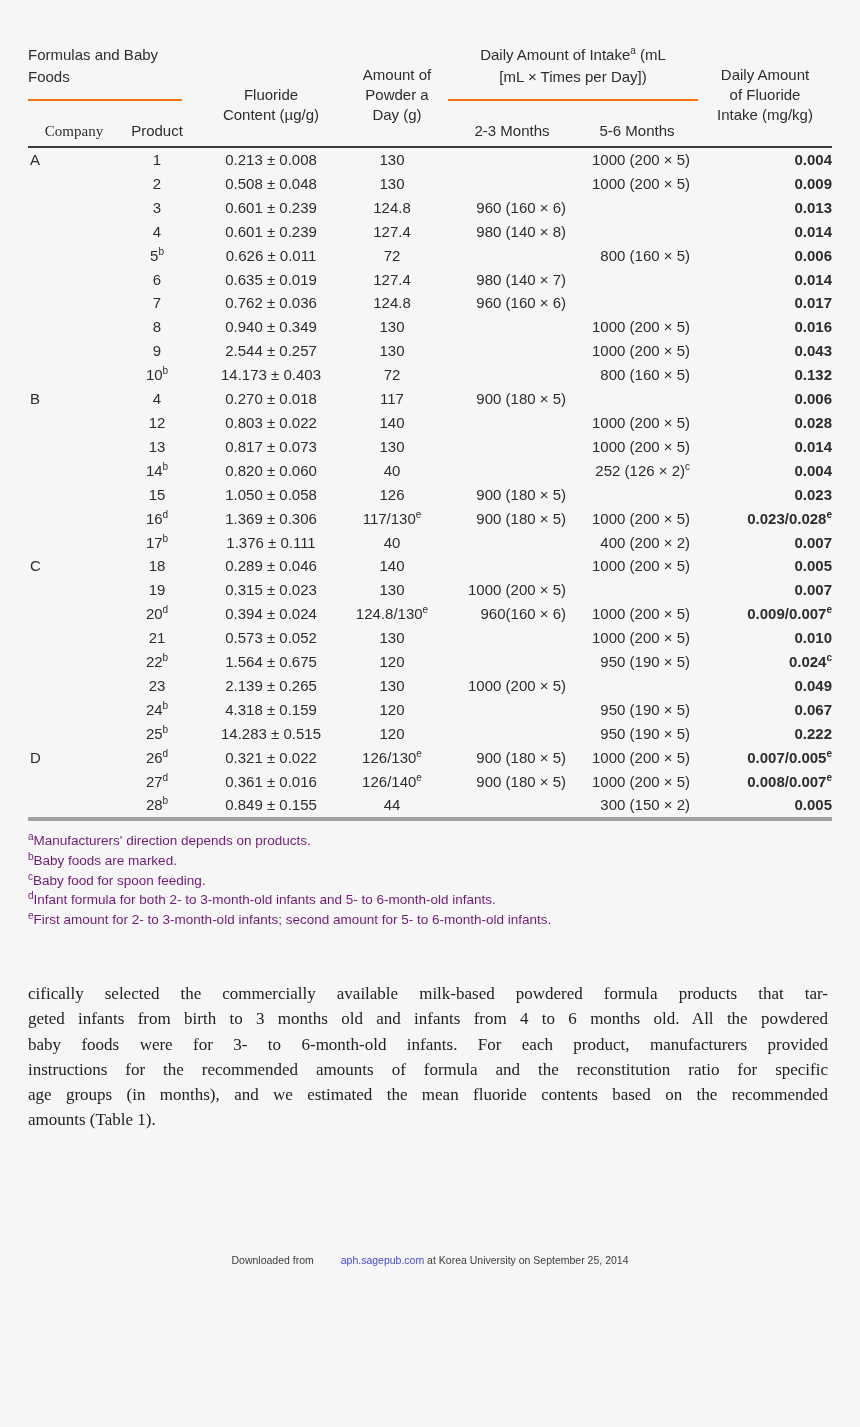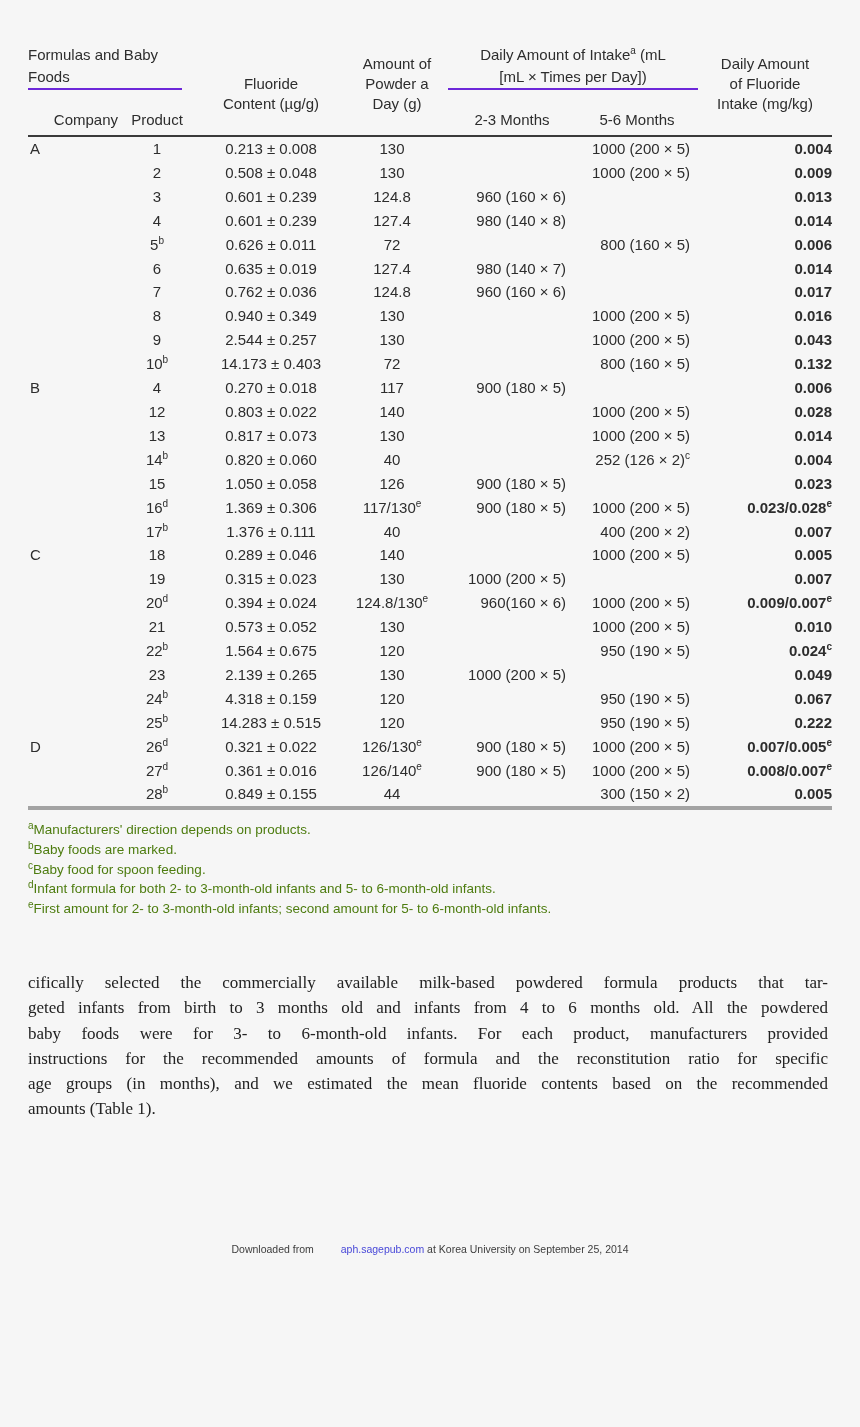--- a/index.html
+++ b/index.html
@@ -20,44 +20,45 @@
     table-layout: fixed;
     font-size: 15px;
     color: #2d2d2d;
   }
   col.w0{width:90px} col.w1{width:78px} col.w2{width:150px}
   col.w3{width:102px} col.w4{width:128px} col.w5{width:122px} col.w6{width:134px}
 
   thead th { font-weight: normal; padding:0; }
   th.group { vertical-align: top; }
   .group-underline {
-    border-bottom: 2px solid #6d28d9;
+    border-bottom: 2px solid #f97316;
+    padding-bottom: 11px;
     line-height: 22px;
   }
   .gu-left  { text-align: left; margin-right: 14px; }
   .gu-right { text-align: center; }
   th.stack { vertical-align: bottom; text-align: center; line-height: 20px; padding-bottom: 21px; }
   th.sub   { vertical-align: bottom; line-height: 20px; padding: 20px 0 5px 0; text-align: center; }
-  th.sub.first { text-align: right; padding-left: 2px; }
+  th.sub.first { text-align: center; padding-left: 2px; font-family: Liberation Serif, serif; }
 
   tbody tr:first-child td { border-top: 2px solid #3a3a3a; }
   tbody tr:last-child  td { border-bottom: 4px solid #a3a3a3; }
   tbody td { padding: 0; line-height: 23.9px; height: 23.9px; white-space: nowrap; }
   td.c0 { text-align: left; padding-left: 2px; }
   td.c1 { text-align: center; }
   td.c2 { text-align: center; }
   td.c3 { text-align: center; padding-right: 10px; }
   td.c4 { text-align: right; padding-right: 10px; }
   td.c5 { text-align: right; padding-right: 8px; }
   td.c6 { text-align: right; padding-left: 12px; font-weight: bold; }
 
   sup { font-size: 10px; line-height: 0; vertical-align: super; }
 
   
-  .footnotes { margin-top: 10px; font-size: 13.5px; line-height: 19.6px; color: #4d7c0f; }
+  .footnotes { margin-top: 10px; font-size: 13.5px; line-height: 19.6px; color: #701a75; }
 
   
   .paragraph {
     margin-top: 52px;
     width: 800px;
     font-family: "Liberation Serif", serif;
     font-size: 17px;
     line-height: 25.1px;
     color: #222;
   }

